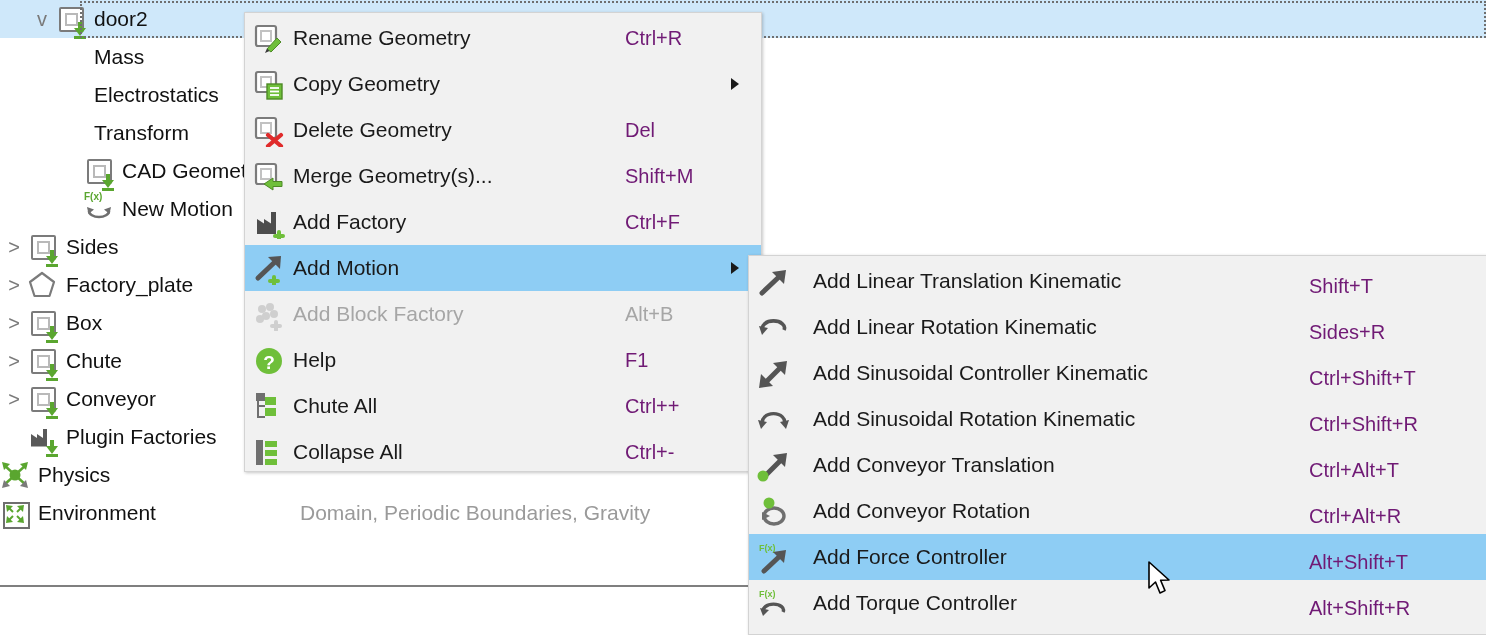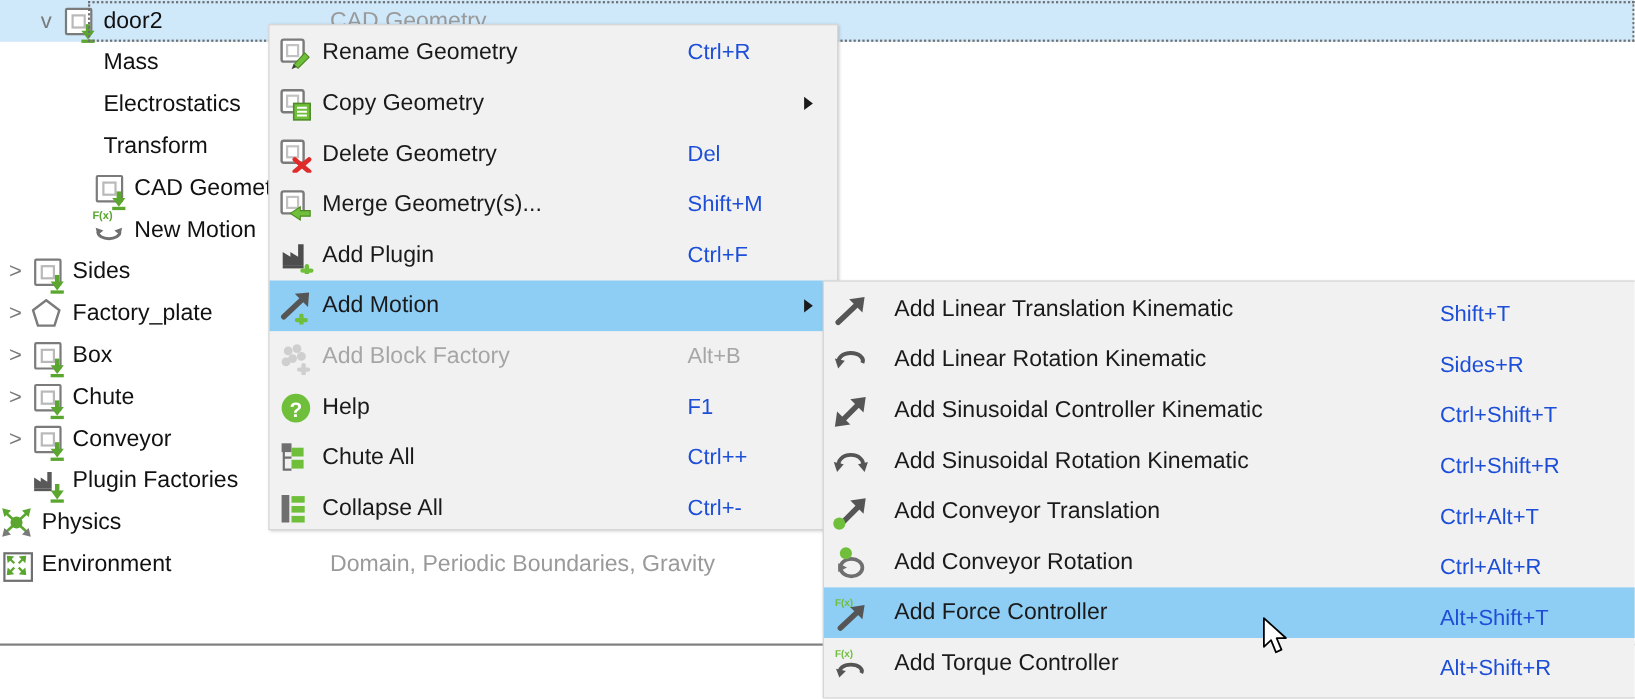--- a/index.html
+++ b/index.html
@@ -84,39 +84,39 @@
 
   
   .menu{
     position:absolute;
     background:#f1f1f1;
     border:1px solid #d3d3d3;
     box-shadow:1px 1px 3px rgba(0,0,0,.22);
     padding:2px 0;
     box-sizing:border-box;
   }
-  #menu-main{left:244px;top:22px;width:518px;height:460px;}
+  #menu-main{left:244px;top:12px;width:518px;height:460px;}
   #menu-sub{left:748px;top:255px;width:867px;height:380px;}
 
   .mi{
     position:relative;
     height:46px;
     display:flex;align-items:center;
     font-size:21px;color:#1a1a1a;
     white-space:nowrap;
     cursor:default;
   }
   .mi.hl{background:#8ecdf4;}
   .mi.disabled{color:#a6a6a6;}
   .mi-icon{
     width:46px;min-width:46px;height:34px;position:relative;
   }
   .mi-label{flex:1;padding-left:2px;}
   .mi-short{
-    padding-right:18px;font-size:20px;color:#1d4ed8;
+    padding-right:18px;font-size:20px;color:#701a75;
   }
   .mi.disabled .mi-short{color:#a6a6a6;}
   .mi-arrow{
     position:absolute;right:22px;top:50%;transform:translateY(-50%);
     width:0;height:0;
     border-top:6px solid transparent;border-bottom:6px solid transparent;
     border-left:8px solid #1a1a1a;
   }
   #menu-main .mi-short{
     position:absolute;left:380px;padding:0;
@@ -352,21 +352,21 @@
       <span class="mi-icon">
         <svg class="g" width="34" height="32" viewBox="0 0 34 32">
           <path d="M4,24 L4,12 L11,16.5 L11,12 L18,16.5 L18,5 L23,5 L23,24 Z" fill="#4d4d4d"></path>
           <rect x="4" y="24" width="19" height="3" fill="#4d4d4d"></rect>
           <g stroke="#6fbf3a" stroke-width="4" stroke-linecap="round">
             <line x1="26" y1="25" x2="26" y2="33"></line>
             <line x1="22" y1="29" x2="30" y2="29"></line>
           </g>
         </svg>
       </span>
-      <span class="mi-label">Add Plugin</span>
+      <span class="mi-label">Add Factory</span>
       <span class="mi-short">Ctrl+F</span>
     </div>
     <div class="mi hl">
       <span class="mi-icon">
         <svg class="g" width="34" height="32" viewBox="0 0 34 32">
           <g stroke="#555555" stroke-width="5" stroke-linecap="round">
             <line x1="5" y1="25" x2="24" y2="7"></line>
           </g>
           <polygon points="28,3 27,16 15,4" fill="#555555"></polygon>
           <g stroke="#6fbf3a" stroke-width="4" stroke-linecap="round">

